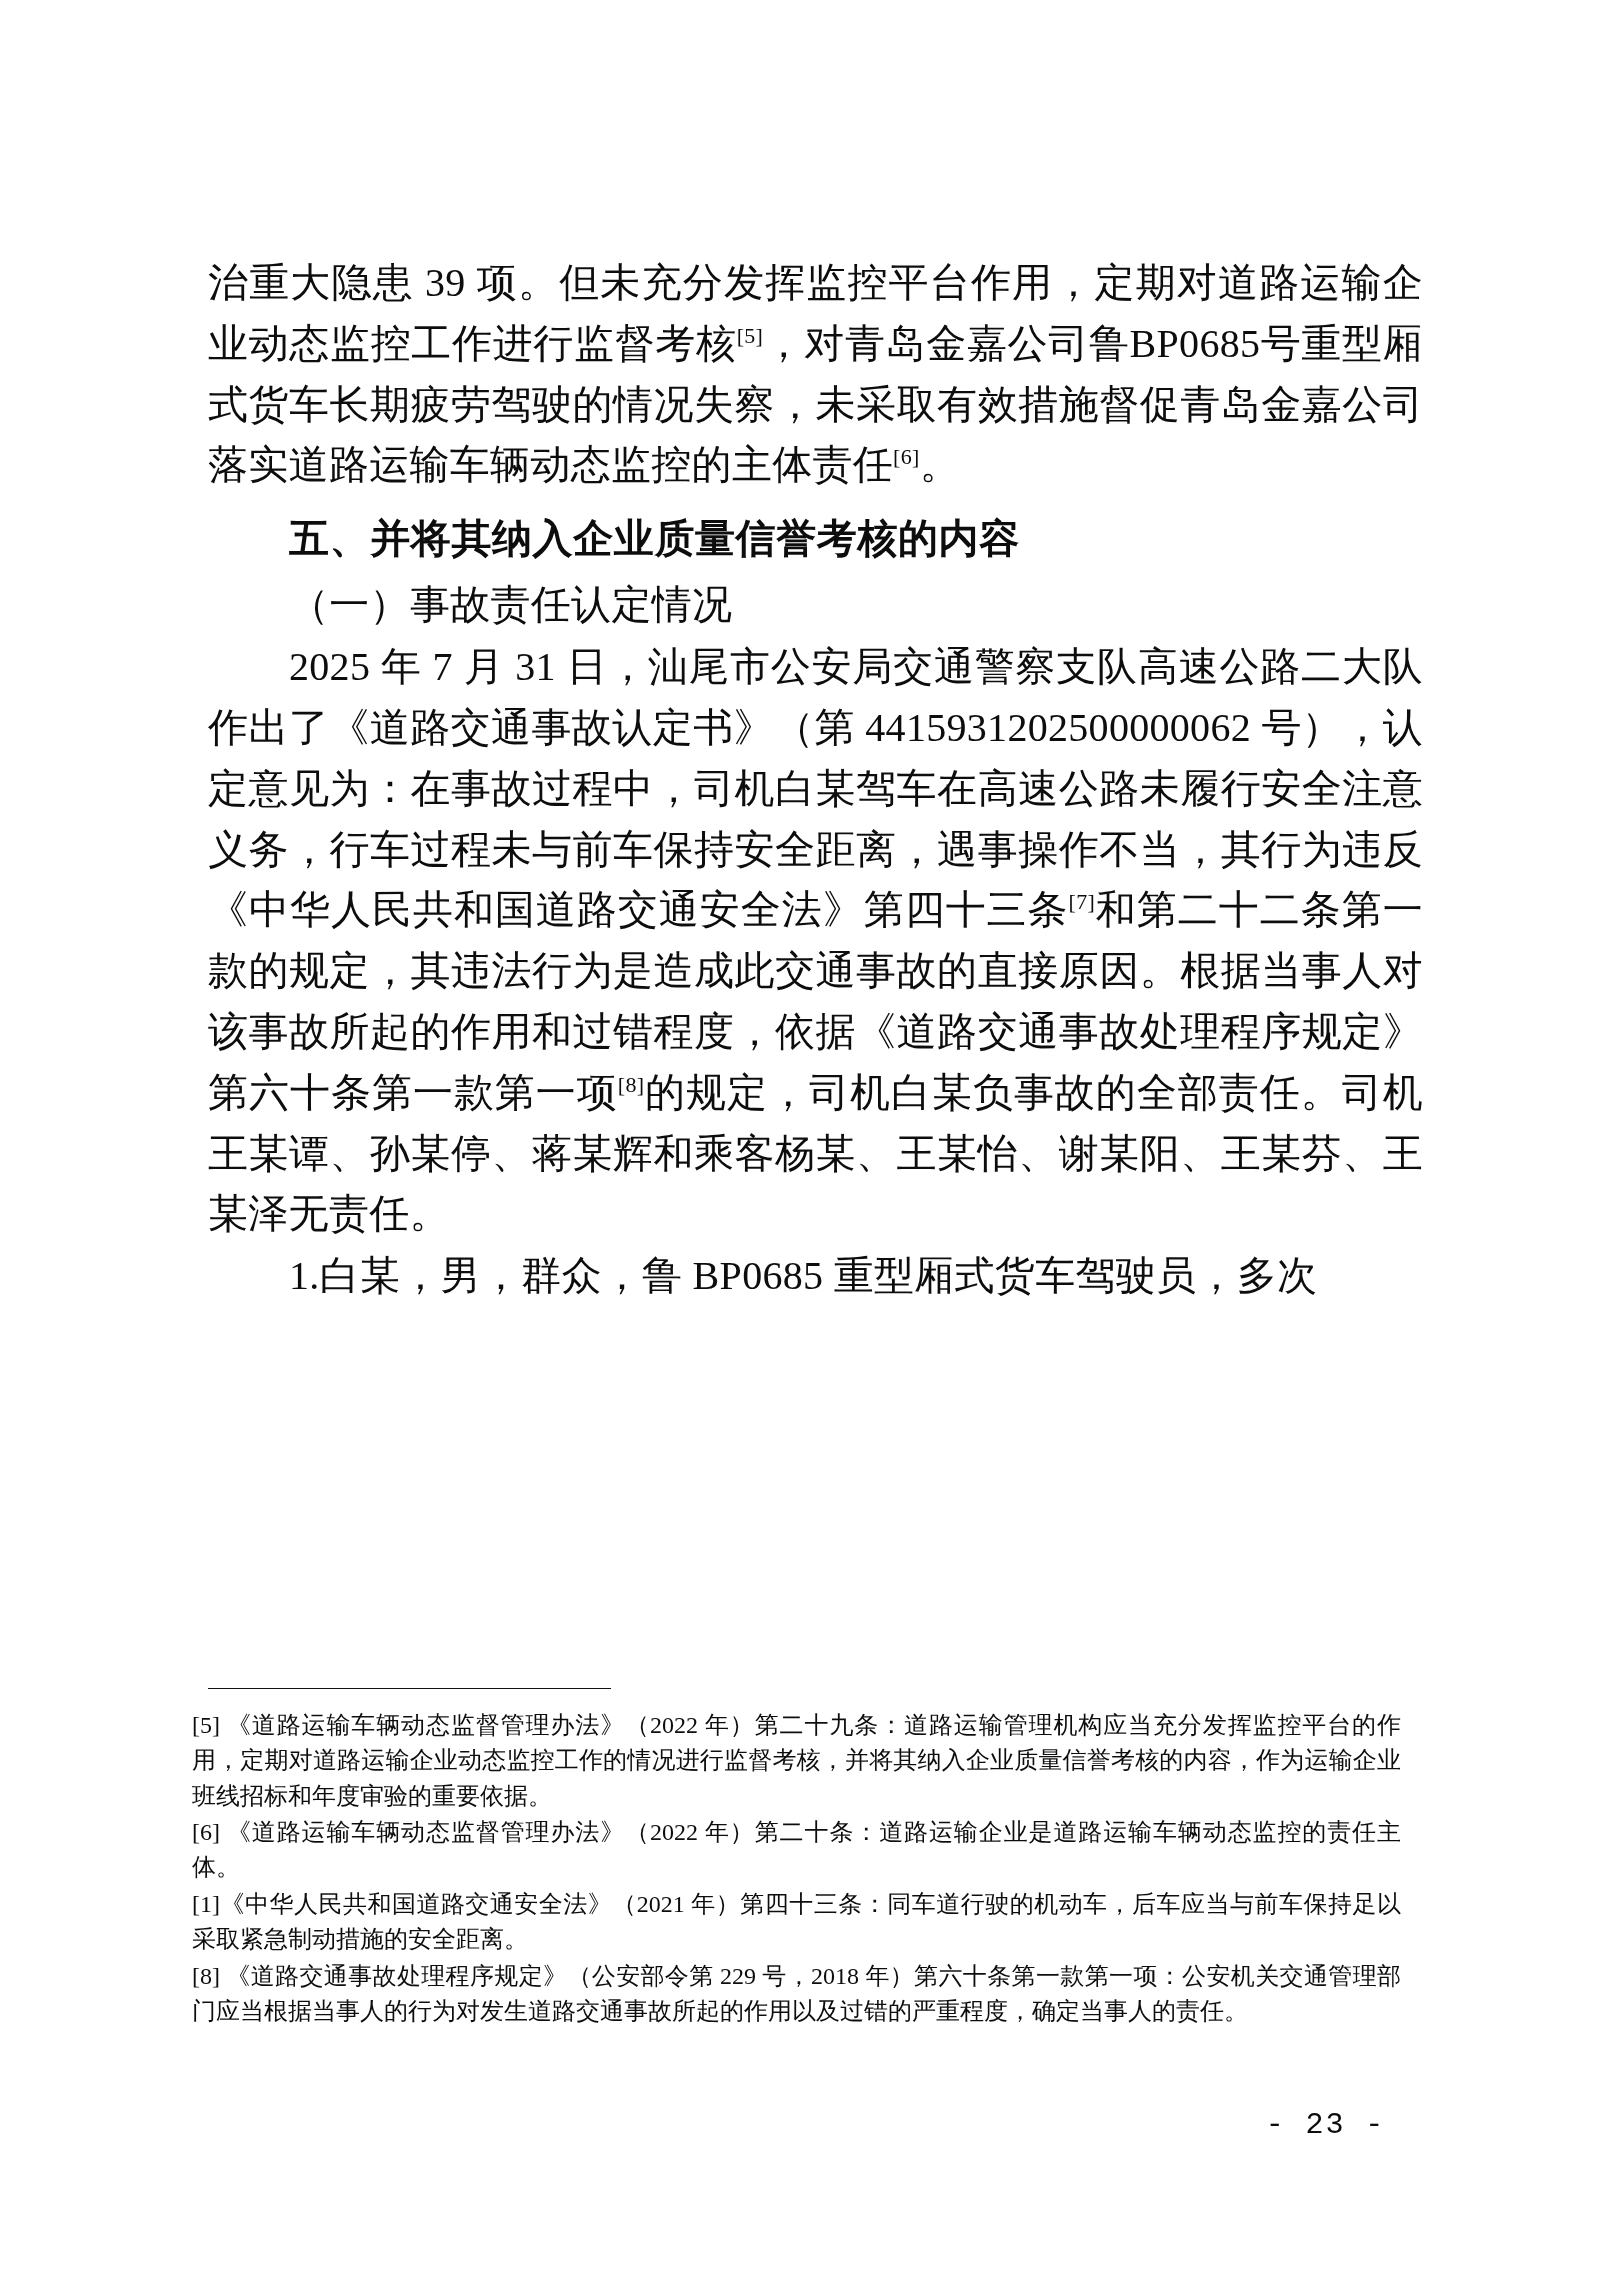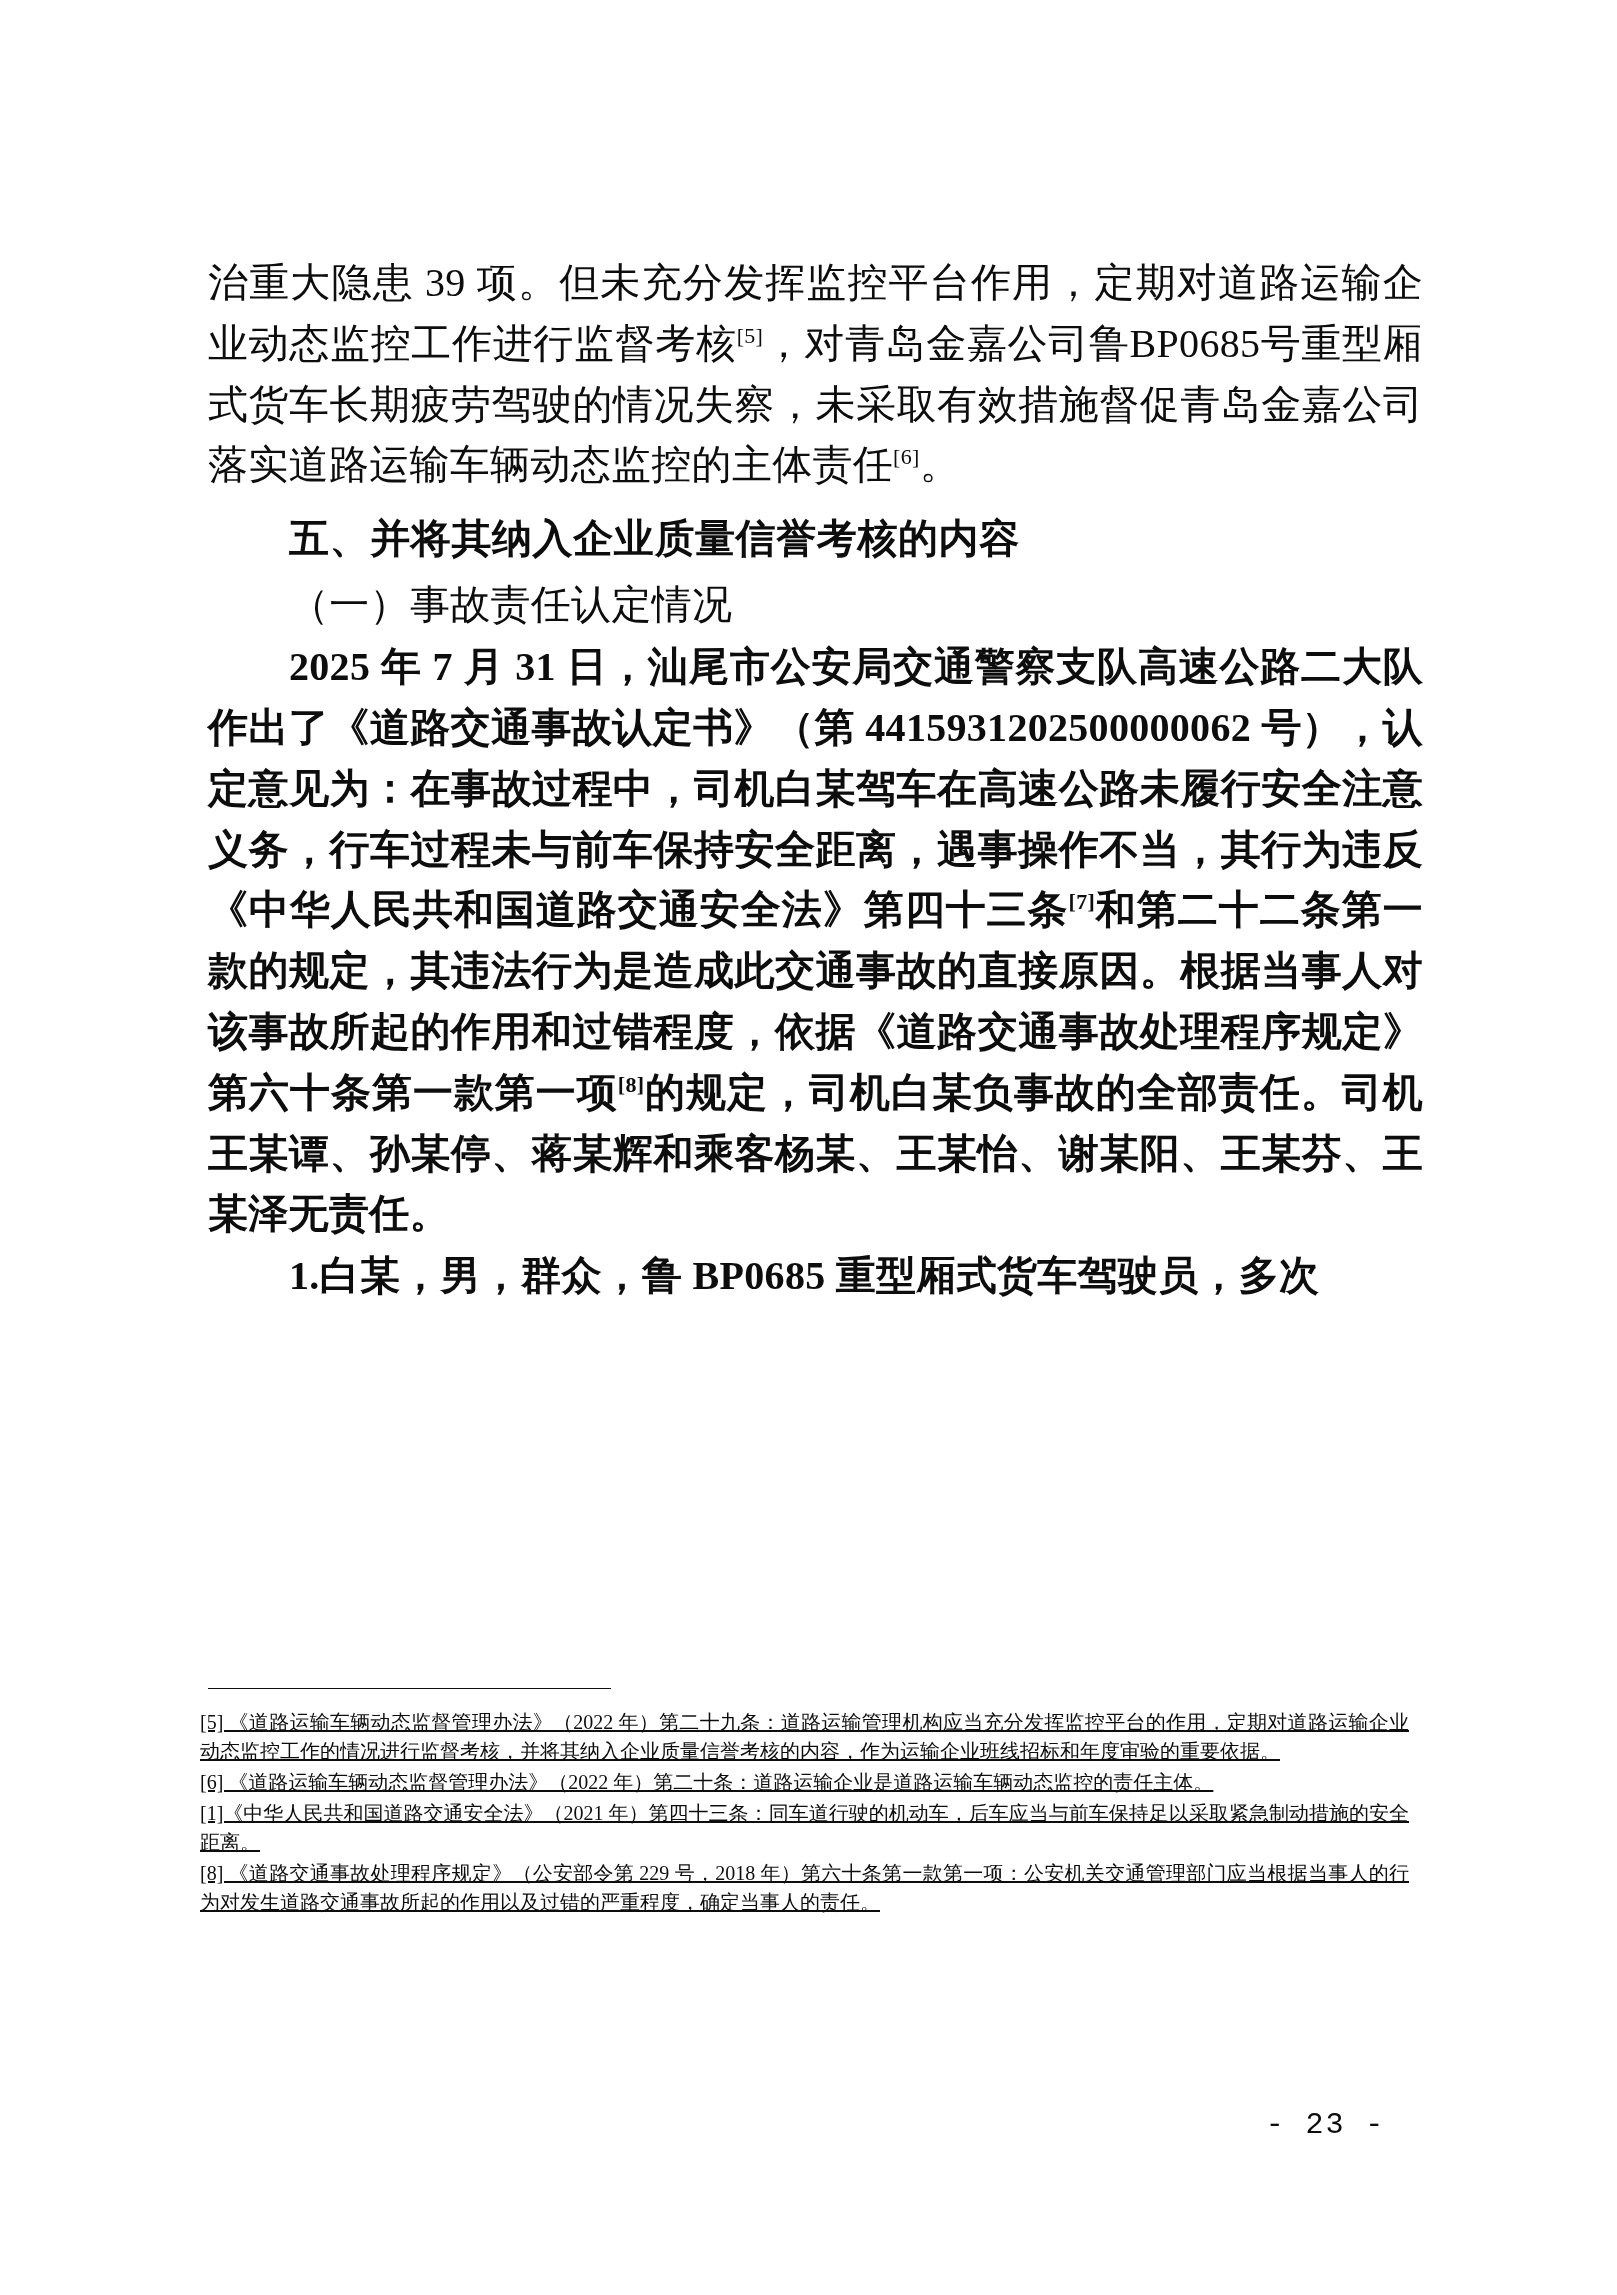--- a/index.html
+++ b/index.html
@@ -29,21 +29,20 @@
     text-align: justify;
     text-justify: inter-ideograph;
     letter-spacing: 0.3px;
   }
   .para {
     margin: 0 0 1.3px 0;
     text-indent: 0;
   }
   .para-indent {
     text-indent: 81px;
-    font-weight: bold;
   }
   .heading {
     font-family: "Liberation Sans", "DejaVu Sans", sans-serif;
     font-weight: bold;
     font-size: 40px;
     line-height: 1.55;
     margin: 10.4px 0 6.5px 0;
     text-indent: 81px;
     letter-spacing: 0.6px;
   }
@@ -58,28 +57,27 @@
   .footnote-rule {
     position: absolute;
     left: 208px;
     top: 1688px;
     width: 403px;
     height: 1.3px;
     background: #111;
   }
   .footnotes {
     position: absolute;
-    left: 200px;
+    left: 192px;
     top: 1708px;
     width: 1209px;
-    font-size: 20px;
+    font-size: 24px;
     line-height: 1.47;
     text-align: justify;
     text-justify: inter-ideograph;
-    text-decoration: underline;
   }
   .fn {
     margin: 0 0 1.3px 0;
     text-indent: 0;
   }
   .page-number {
     position: absolute;
     left: 0;
     top: 2106px;
     width: 1618px;

